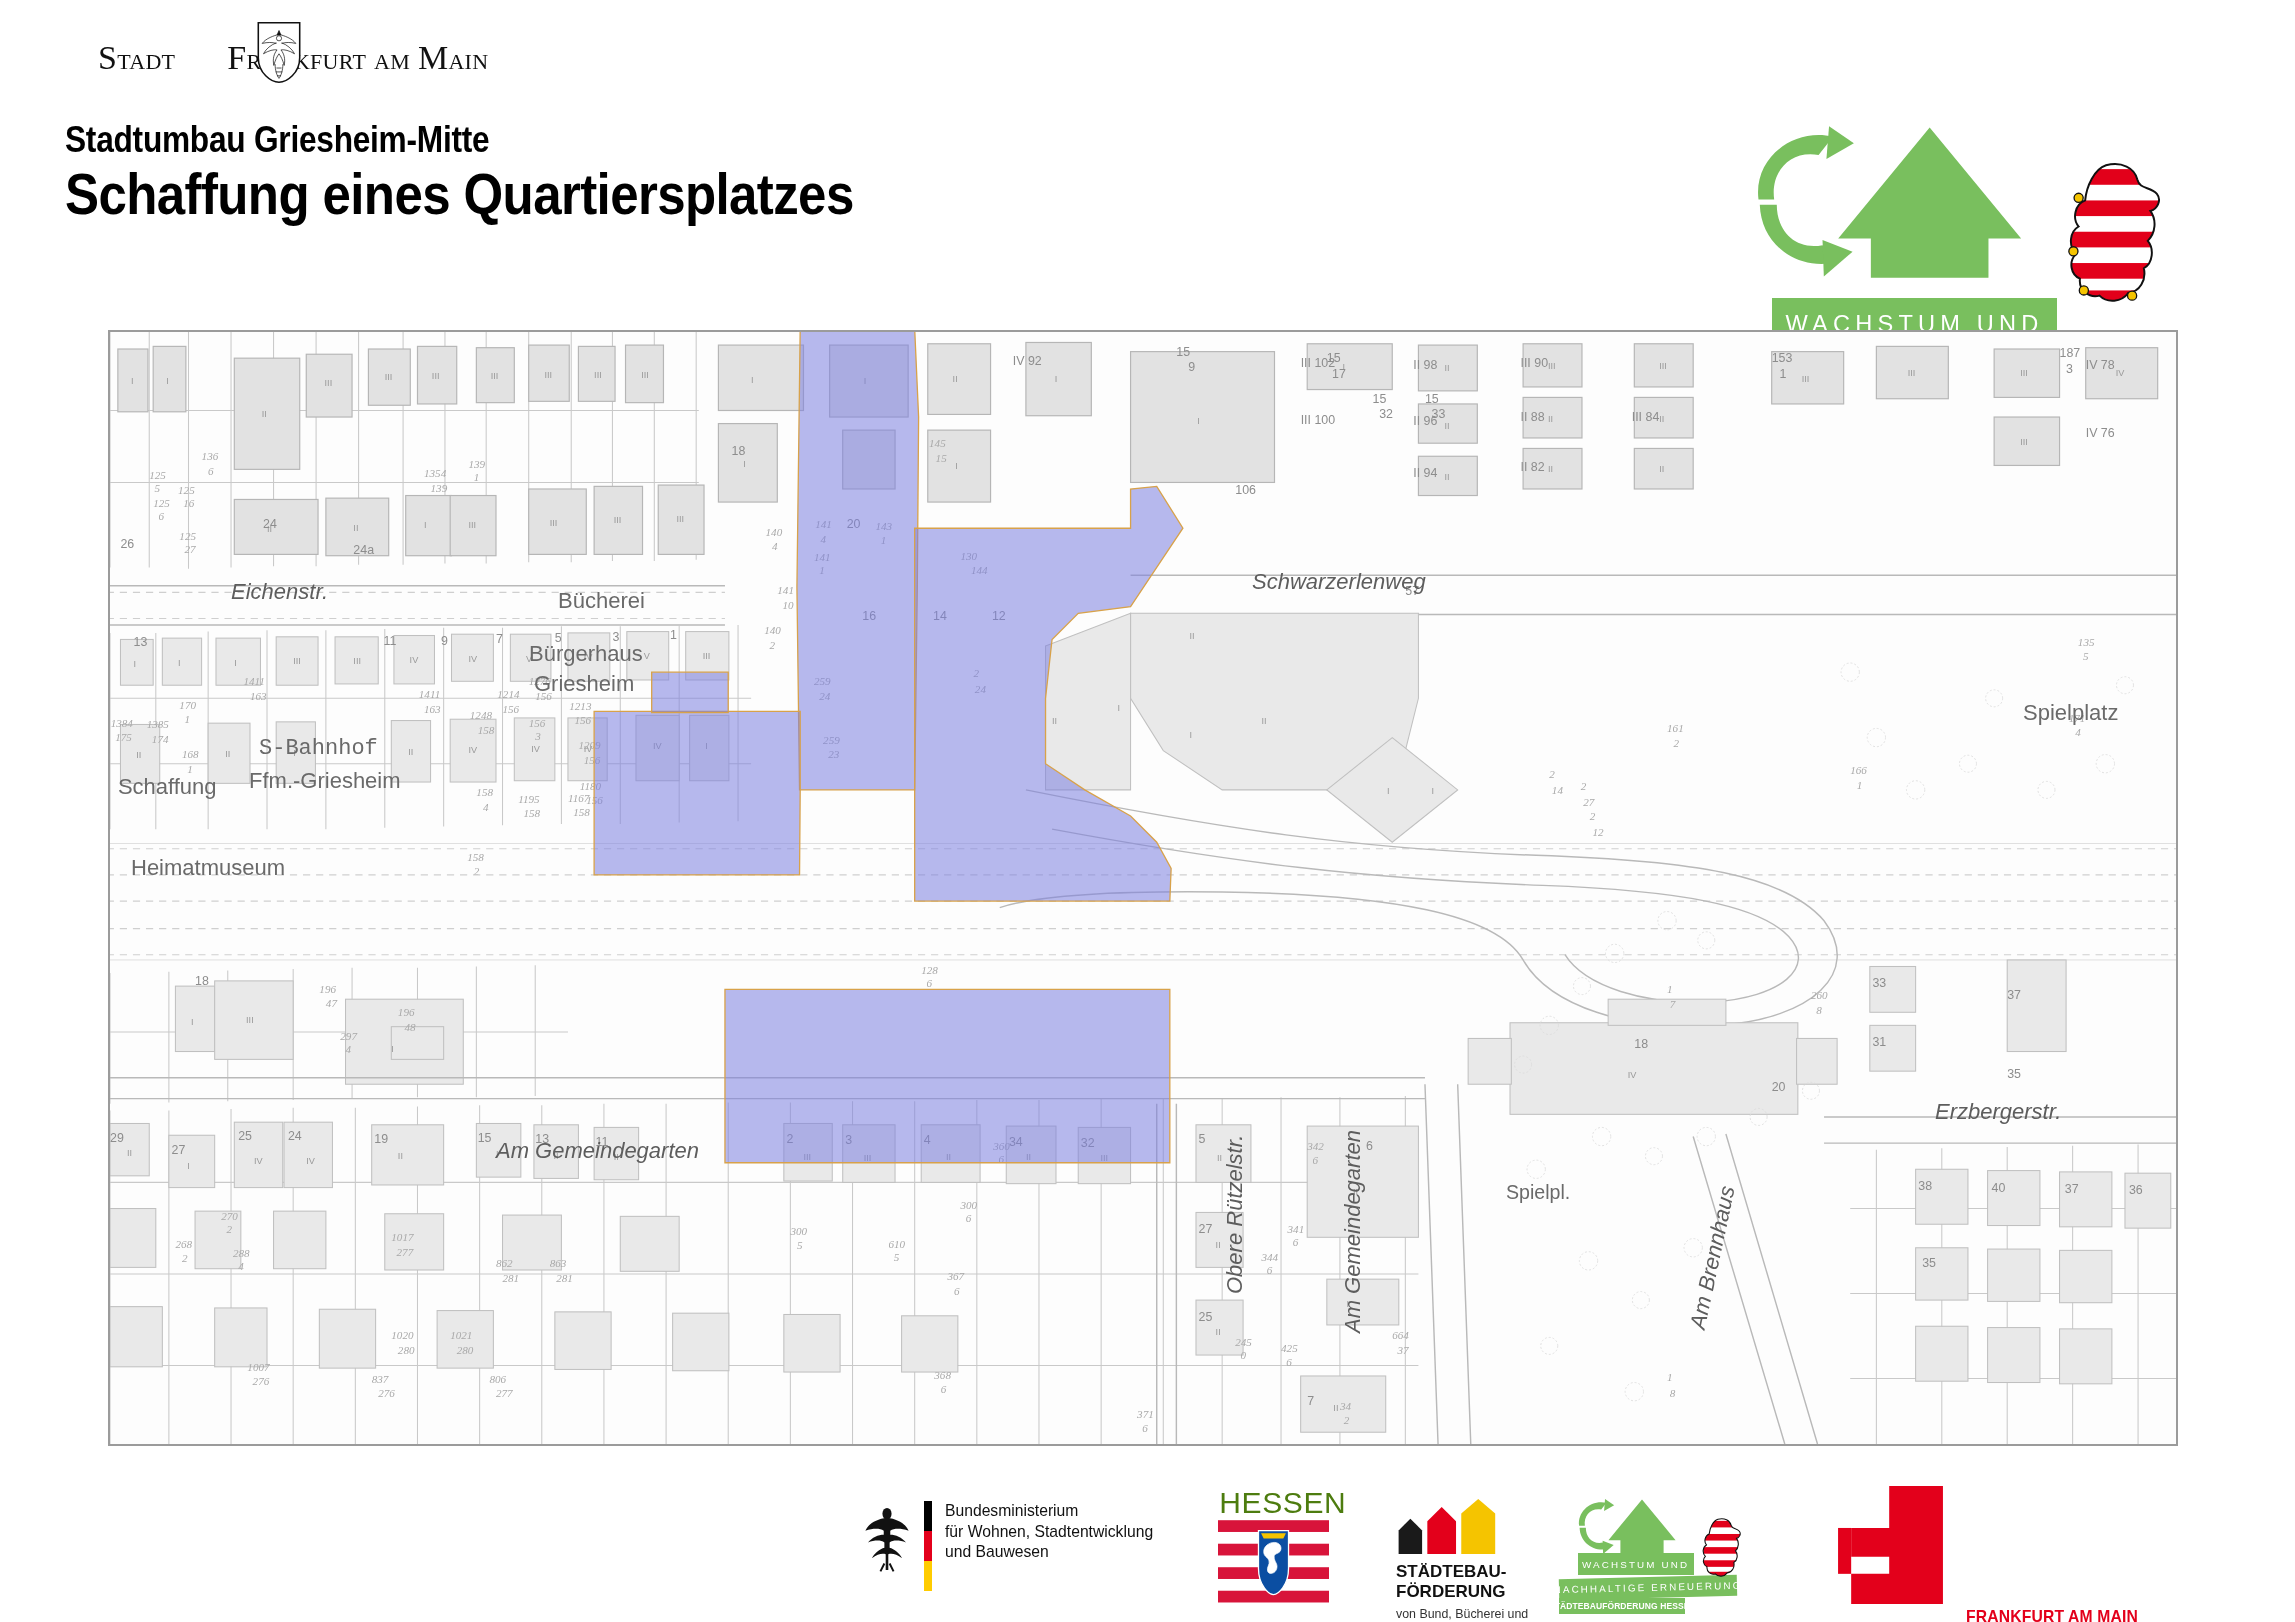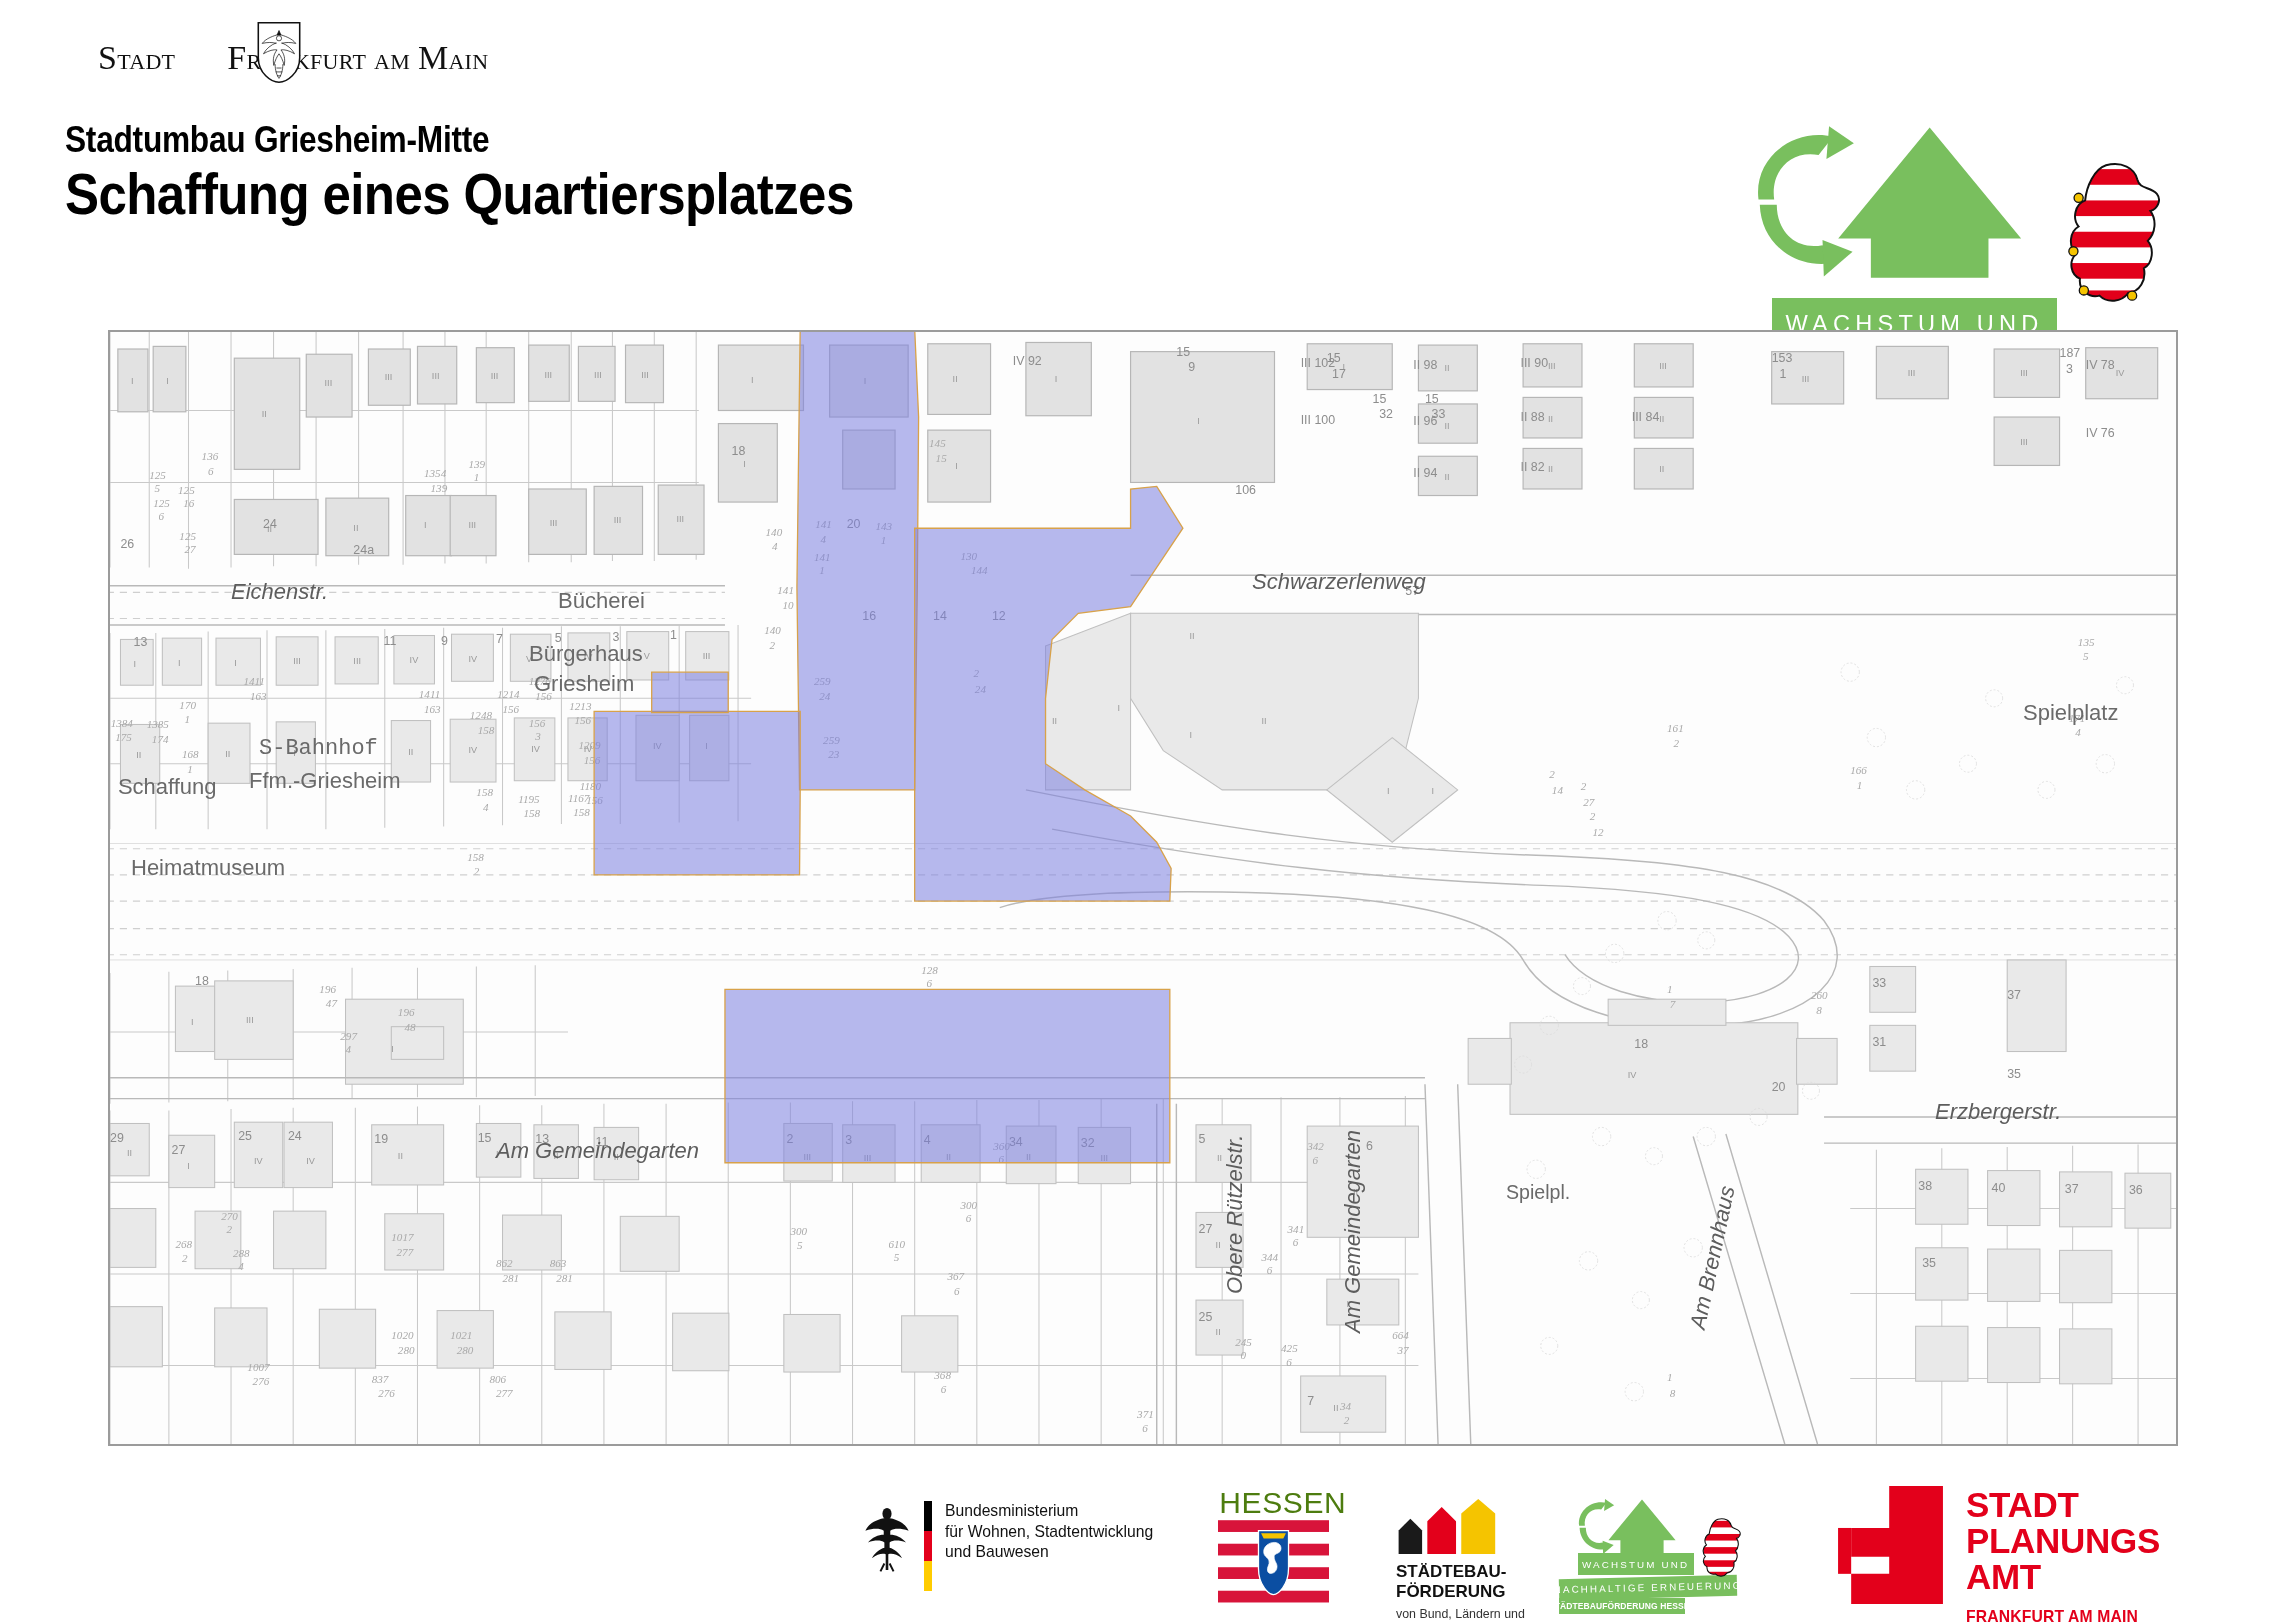--- a/index.html
+++ b/index.html
@@ -781,21 +781,21 @@
   <svg width="124" height="55" viewBox="0 0 190 84" style="position:absolute;left:0;top:0;">
     <path d="M4 84 V48 L22 30 L40 48 V84 Z" fill="#1a1a1a"></path>
     <path d="M48 84 V34 L70 12 L92 34 V84 Z" fill="#e3001b"></path>
     <path d="M100 84 V22 L126 0 L152 22 V84 Z" fill="#f5c400"></path>
   </svg>
   <div class="sbf-title" style="position:absolute;left:0;top:63px;">
     <div>STÄDTEBAU-</div>
     <div>FÖRDERUNG</div>
   </div>
   <div class="sbf-sub" style="position:absolute;left:0;top:107px;">
-    <div>von Bund, Ländern und</div>
+    <div>von Bund, Bücherei und</div>
 
   </div>
 </div>
 
 <div class="wn-logo" style="left:1558px;top:1497px;width:209px;height:105px;">
   <svg class="arrows" width="144" height="72" viewBox="0 0 560 300">
     <path d="M68 120 C60 58 120 10 182 24 L160 52 C118 44 86 76 92 120 Z" fill="#79bf5e"></path>
     <path d="M176 8 L214 34 L172 58 Z" fill="#79bf5e"></path>
     <path d="M70 128 C72 190 128 230 188 216 L166 190 C126 198 96 170 96 128 Z" fill="#79bf5e"></path>
     <path d="M168 238 L212 200 L166 182 Z" fill="#79bf5e"></path>
@@ -826,20 +826,15 @@
              C96 218 74 220 62 208 C46 212 30 200 32 182 C18 176 14 156 26 144
              C14 132 16 110 30 102 C20 90 24 68 40 62 C42 40 54 14 72 8 Z" fill="none" stroke="#111" stroke-width="4"></path>
   </svg>
 </div>
 
 <div class="flogo" style="left:1838px;top:1486px;width:327px;height:118px;">
   <svg width="105" height="118" viewBox="0 0 160 180" style="position:absolute;left:0;top:0;">
     <path d="M78 0 H160 V180 H20 V134 H78 V108 H20 V64 H78 Z" fill="#e3001b"></path>
     <path d="M20 64 H0 V134 H20 Z" fill="#e3001b"></path>
   </svg>
-  <div class="spa-txt spa-main" style="position:absolute;left:128px;top:1.3px;">
-    <div>STADT</div>
-    <div>PLANUNGS</div>
-    <div>AMT</div>
-  </div>
   <div class="spa-txt spa-sub" style="position:absolute;left:128px;top:113px;">FRANKFURT AM MAIN</div>
 </div>
 
 
 </body></html>

